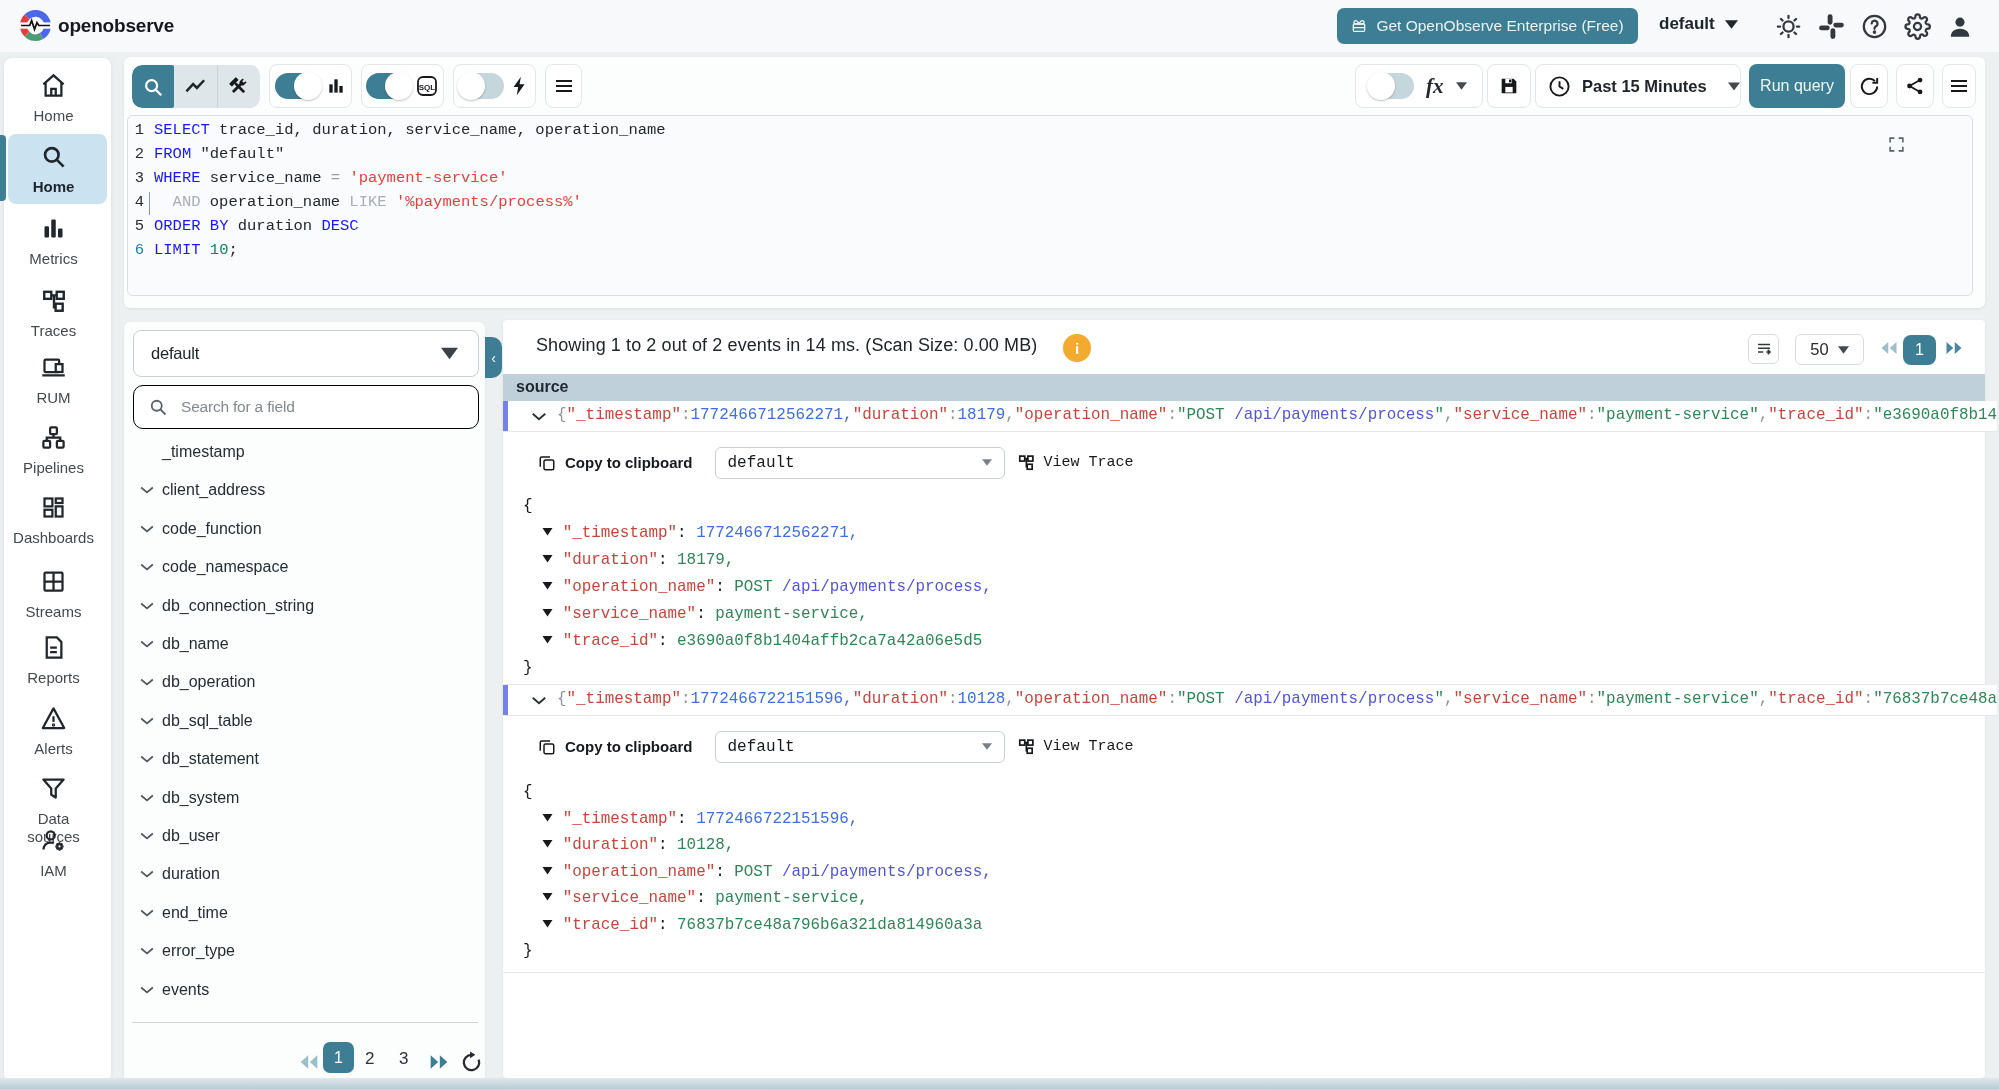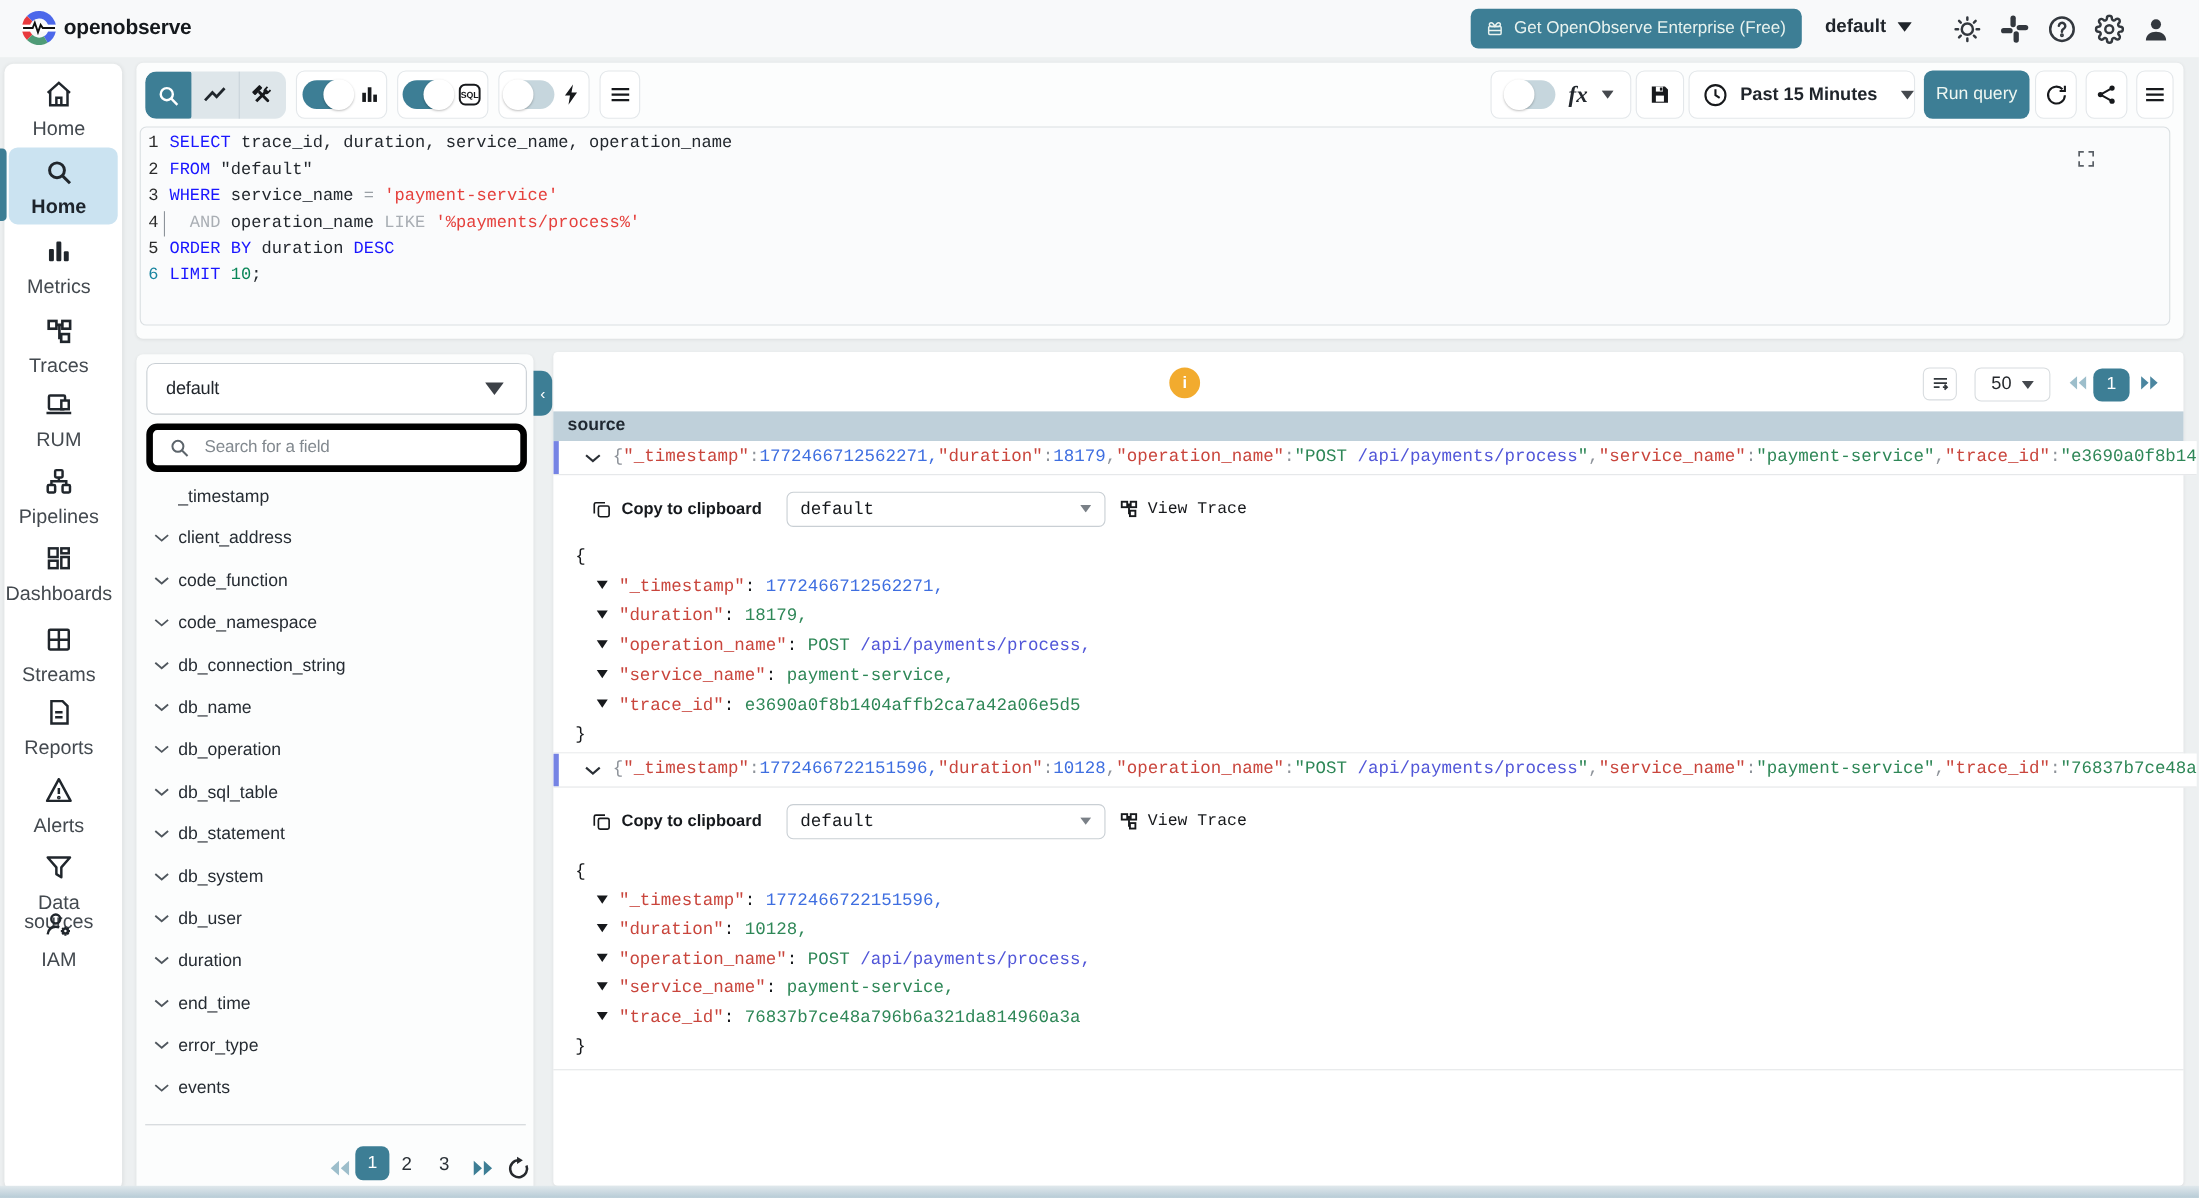--- a/index.html
+++ b/index.html
@@ -11,21 +11,21 @@
 .logo { position:absolute; left:20px; top:10px; display:flex; align-items:center; }
 .logo-text { font-size:19px; font-weight:700; color:#15191d; margin-left:7px; letter-spacing:-0.2px; }
 .ent-btn { position:absolute; left:1337px; top:8px; width:301px; height:36px; background:#3d7e95; border-radius:7px; color:#e9f3ef; font-size:15.5px; display:flex; align-items:center; justify-content:center; gap:9px; }
 .orgsel { position:absolute; left:1659px; top:14px; font-size:17px; font-weight:700; color:#20252b; display:flex; align-items:center; gap:10px; }
 .hicons { position:absolute; right:26px; top:13px; display:flex; align-items:center; gap:16px; color:#33383e; }
 
 
 .sidebar { position:absolute; left:4px; top:58px; width:107px; height:1024px; background:#fff; border-radius:8px; box-shadow:0 1px 4px rgba(0,0,0,0.08); }
 .sb-item { position:absolute; left:0; width:107px; text-align:center; color:#43494f; }
 .sb-item svg { color:#20262c; }
-.sb-label { font-size:18px; margin-top:4px; line-height:18px; }
+.sb-label { font-size:15px; margin-top:4px; line-height:18px; }
 .sb-active-bg { position:absolute; left:4px; top:76px; width:99px; height:70px; background:#cbe3f1; border-radius:8px; }
 .sb-active-bar { position:absolute; left:0px; top:135px; width:6px; height:66px; background:#3d7e95; border-radius:0 4px 4px 0; }
 
 
 .qcard { position:absolute; left:124px; top:57px; width:1861px; height:251px; background:#fcfdfd; border-radius:6px; box-shadow:0 1px 3px rgba(0,0,0,0.07); }
 .qtoolbar { position:absolute; left:0; top:0; width:100%; height:55px; }
 .seg { position:absolute; left:8px; top:8px; width:128px; height:43px; background:#dee6ea; border-radius:10px; display:flex; overflow:hidden; }
 .seg > div { flex:1; display:flex; align-items:center; justify-content:center; color:#20262c; }
 .seg .on { background:#3d7e95; color:#fff; border-radius:10px 2px 2px 10px; }
 .seg > div:nth-child(3) { border-left:1px solid #c9d4da; }
@@ -46,21 +46,21 @@
 .lnum { position:absolute; width:16px; text-align:right; color:#2b2b2b; }
 .kw { color:#1a16ff; }
 .str { color:#e5413d; }
 .op { color:#9aa0a6; }
 .num { color:#098658; }
 .gr { color:#a9aeb4; }
 
 
 .fields { position:absolute; left:124px; top:322px; width:361px; height:762px; background:#fcfdfd; border-radius:6px; box-shadow:0 1px 3px rgba(0,0,0,0.07); }
 .fsel { position:absolute; left:9px; top:8px; width:346px; height:47px; border:1px solid #c9cfd4; border-radius:8px; background:#fff; font-size:16.5px; font-weight:400; color:#20252b; display:flex; align-items:center; padding:0 20px 0 17px; justify-content:space-between; letter-spacing:-0.2px; }
-.fsearch { position:absolute; left:9px; top:63px; width:346px; height:44px; border:6px solid #000000; border-radius:10px; background:#fff; display:flex; align-items:center; padding:0 14px; gap:13px; color:#82898f; font-size:15.5px; letter-spacing:-0.2px; }
+.fsearch { position:absolute; left:9px; top:63px; width:346px; height:44px; border:1px solid #000000; border-radius:10px; background:#fff; display:flex; align-items:center; padding:0 14px; gap:13px; color:#82898f; font-size:15.5px; letter-spacing:-0.2px; }
 .frow { position:absolute; left:0; width:100%; height:38px; display:flex; align-items:center; font-size:16px; color:#262c33; }
 .frow .chev { margin-left:15px; margin-right:5px; color:#50575e; width:18px; }
 .fdivider { position:absolute; left:8px; top:700px; width:346px; border-top:1px solid #cfd4d7; }
 .fpag { position:absolute; left:0; top:716px; width:100%; height:48px; }
 .collapse-tab { position:absolute; left:485px; top:337px; width:17px; height:41px; background:#3d7e95; border-radius:0 10px 10px 0; color:#fff; display:flex; align-items:center; justify-content:center; font-size:14px; }
 
 
 .results { position:absolute; left:503px; top:320px; width:1482px; height:758px; background:#fff; border-radius:4px; box-shadow:0 1px 3px rgba(0,0,0,0.07); }
 .rinfo { position:absolute; left:33px; top:15px; font-size:18px; color:#20252b; letter-spacing:0.1px; }
 .srcbar { position:absolute; left:0; top:54px; width:100%; height:27px; background:#bfd0da; font-weight:700; font-size:16px; color:#1f2831; padding-left:13px; line-height:26px; }
@@ -428,20 +428,21 @@
       </svg>
     <svg width="23" height="23" viewBox="0 0 24 24" style="position:absolute;left:336px;top:13px;">
         <path d="M12 4a8 8 0 1 0 7.4 5" fill="none" stroke="#26292d" stroke-width="2.4"></path>
         <path d="M10.5 0.5L16 4l-5.5 3.5z" fill="#26292d"></path>
       </svg>
   </div>
 </div>
 <div class="collapse-tab">‹</div>
 
 <div class="results">
+  <div class="rinfo">Showing 1 to 2 out of 2 events in 14 ms. (Scan Size: 0.00 MB)</div>
   <div style="position:absolute;left:560px;top:14px;width:28px;height:28px;border-radius:50%;background:#f2ab2e;color:#fff;font-weight:700;font-size:15px;display:flex;align-items:center;justify-content:center;">i</div>
   <div style="position:absolute;left:1245px;top:14px;width:31px;height:30px;border:1px solid #d8dcdf;border-radius:6px;display:flex;align-items:center;justify-content:center;">
     <svg width="18" height="18" viewBox="0 0 24 24" fill="none" stroke="#33383d" stroke-width="2.2">
         <path d="M4 6h16M4 11h16M4 16h7"></path>
         <path d="M15 16h4M17 13l3 3-3 3"></path>
       </svg>
   </div>
   <div style="position:absolute;left:1292px;top:14px;width:69px;height:31px;border:1px solid #d8dcdf;border-radius:6px;display:flex;align-items:center;justify-content:center;gap:9px;font-size:16.5px;color:#26292d;">50
     <svg width="11" height="8" viewBox="0 0 12 8" fill="#45494e">
         <path d="M0 0h12L6 8z"></path>

